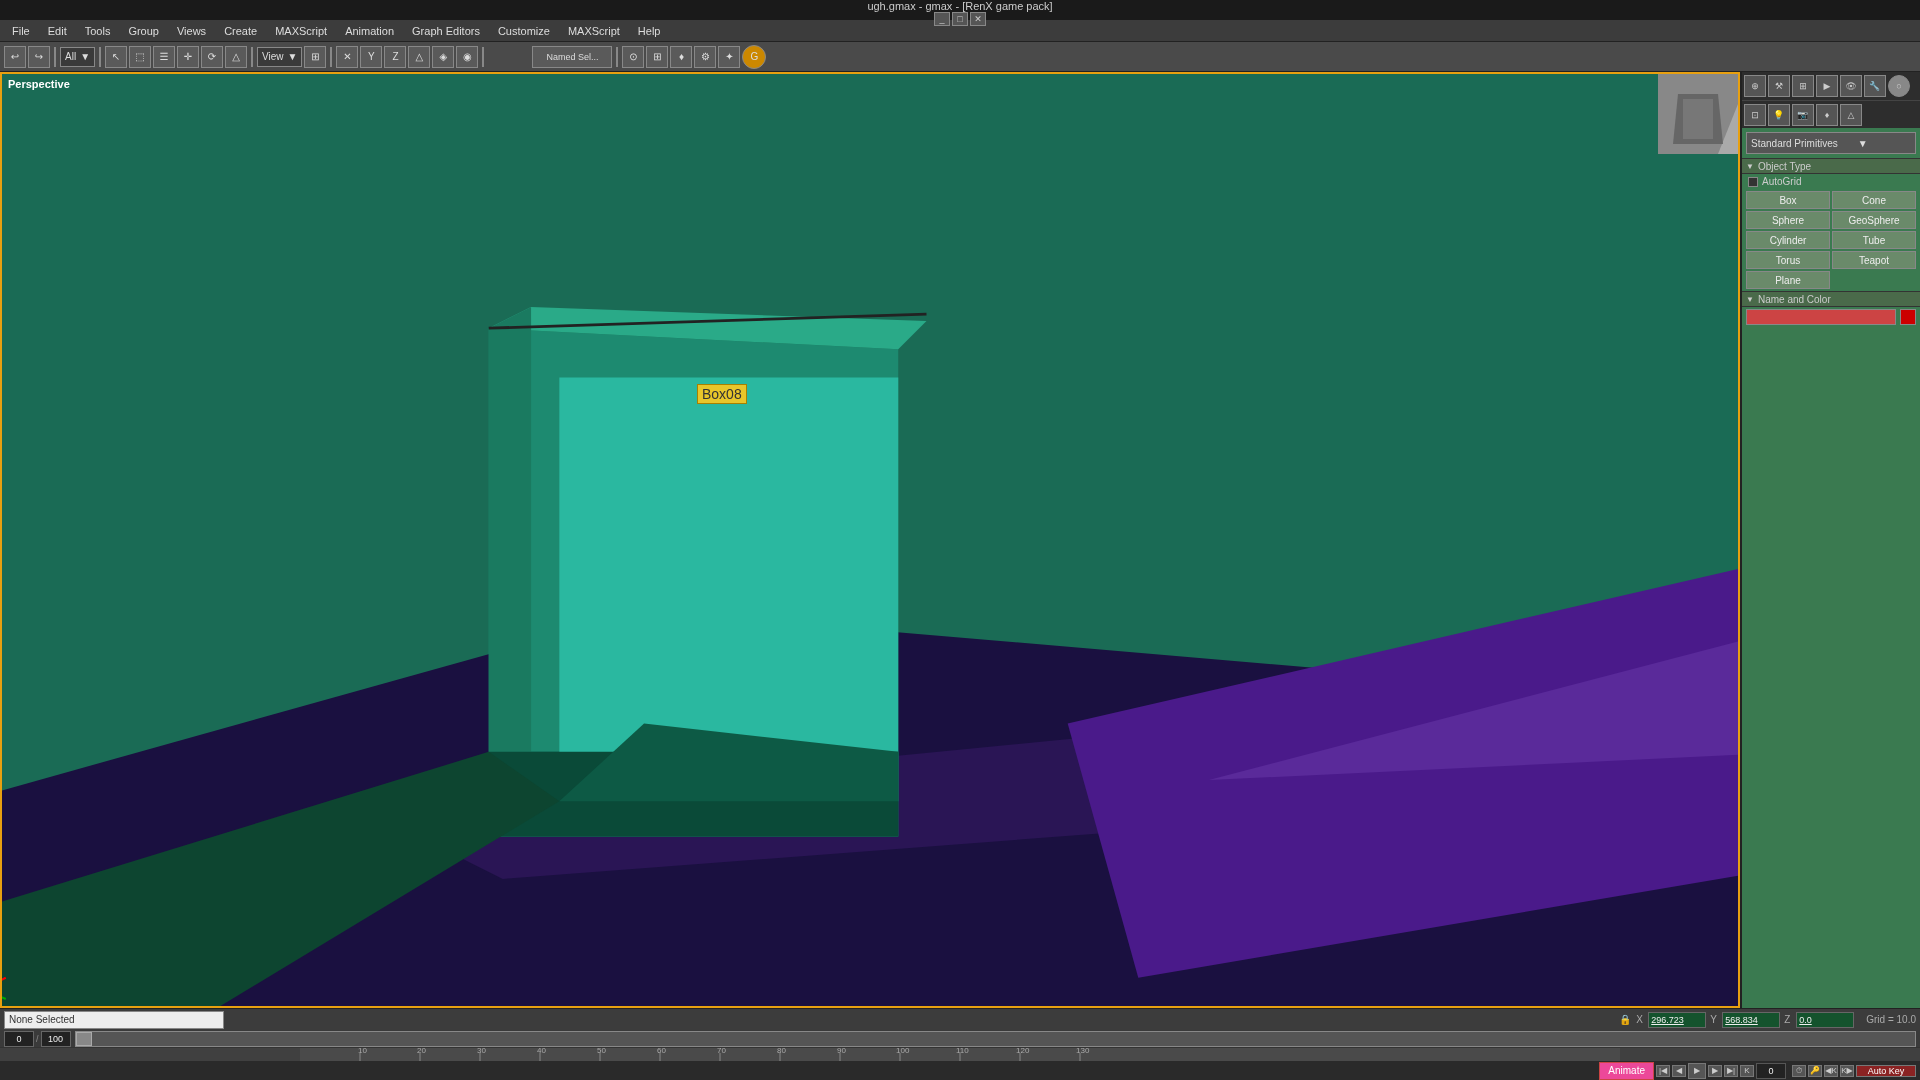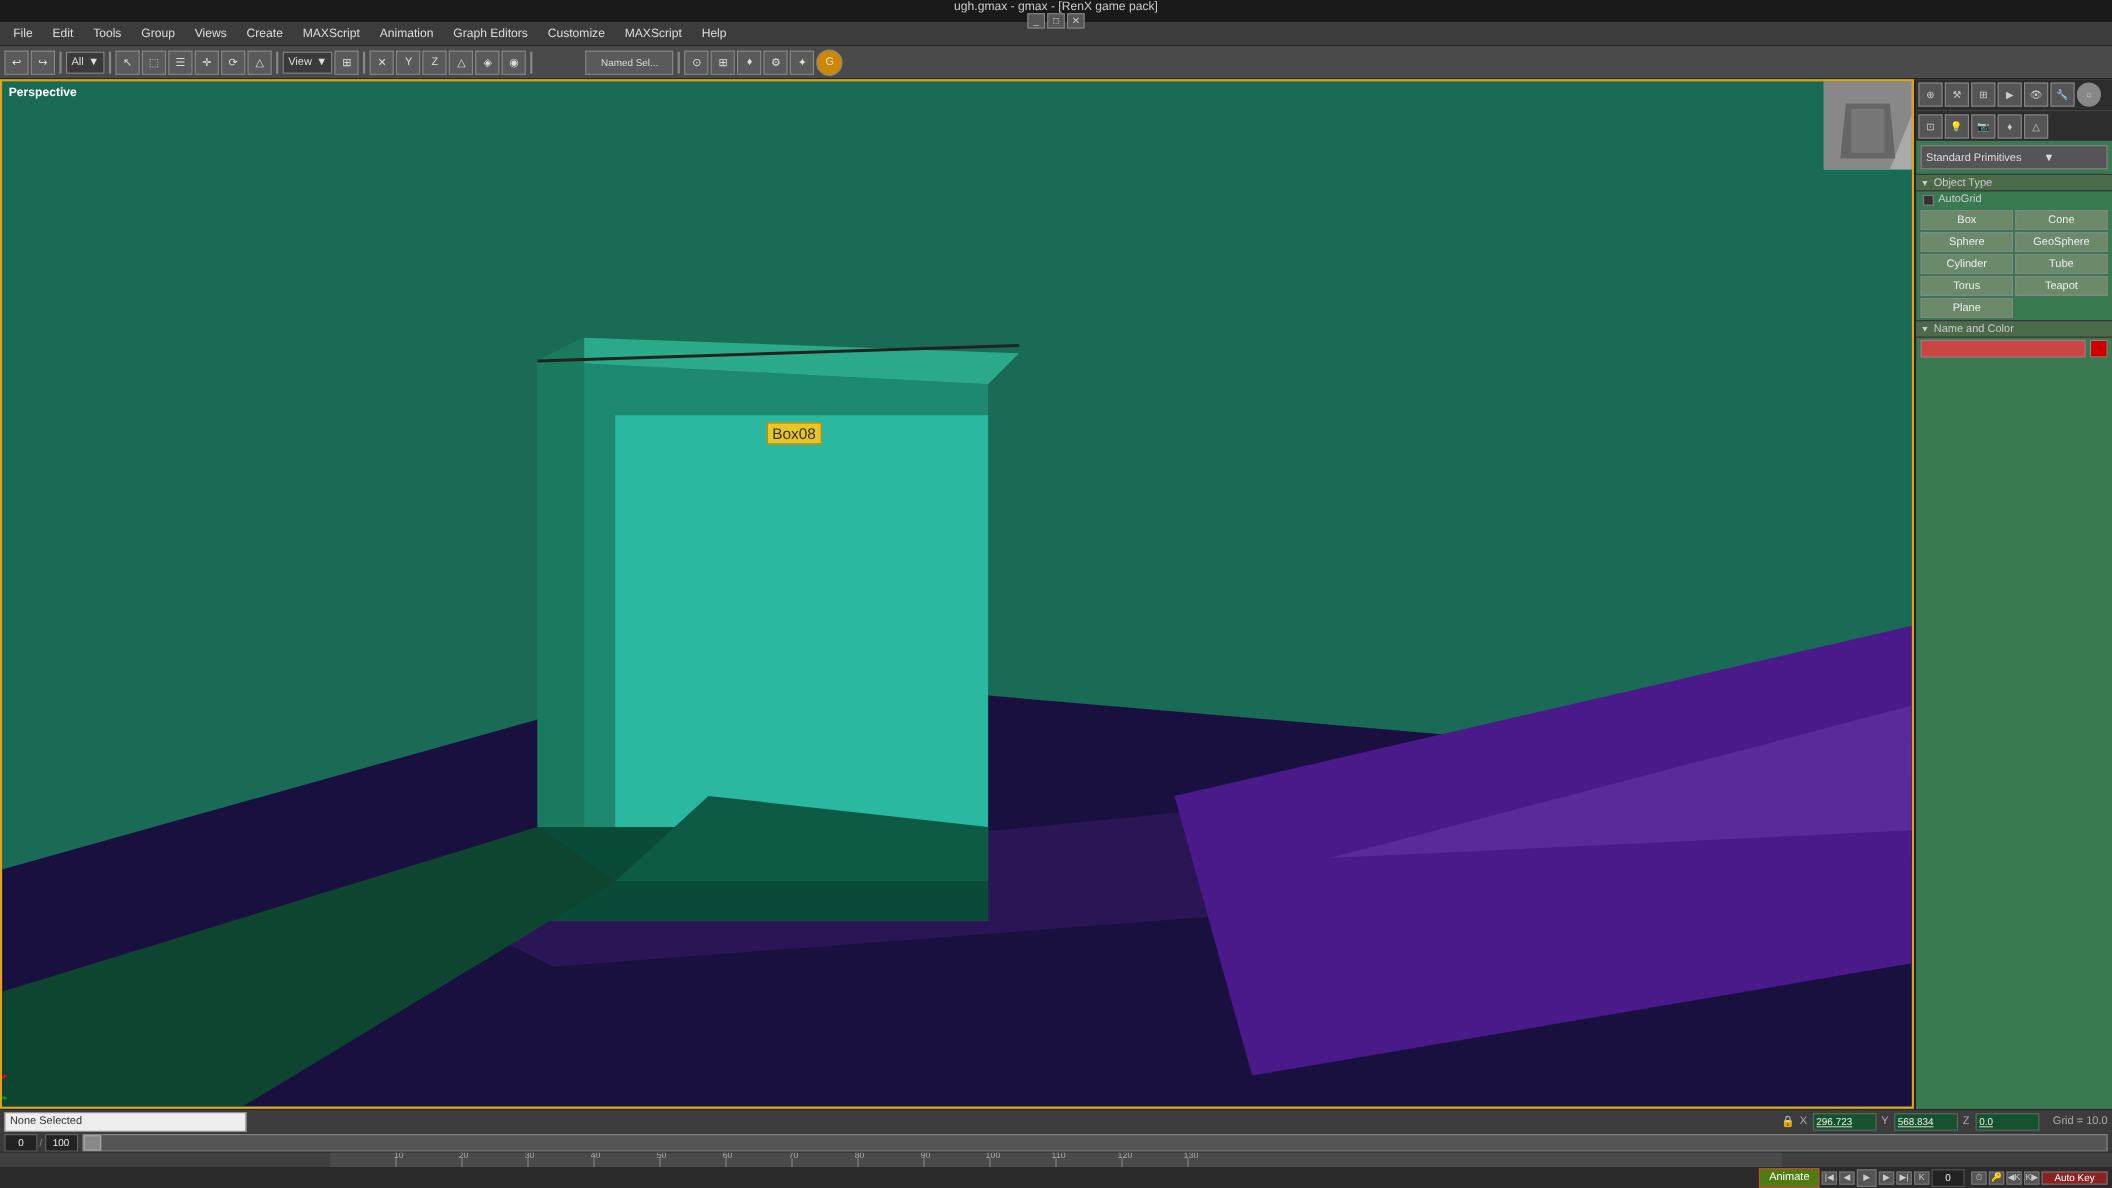--- a/index.html
+++ b/index.html
@@ -356,21 +356,21 @@
 
     
     #viewport {
       border: 2px solid #e8a010;
     }
 
     
     #animate-btn {
       height: 18px;
       padding: 0 8px;
-      background: #4d7c0f;
+      background: #ec4899;
       border: 1px solid #cc4444;
       color: #fff;
       font-size: 10px;
       display: flex;
       align-items: center;
       cursor: pointer;
     }
 
     
     .coord-field-group {

